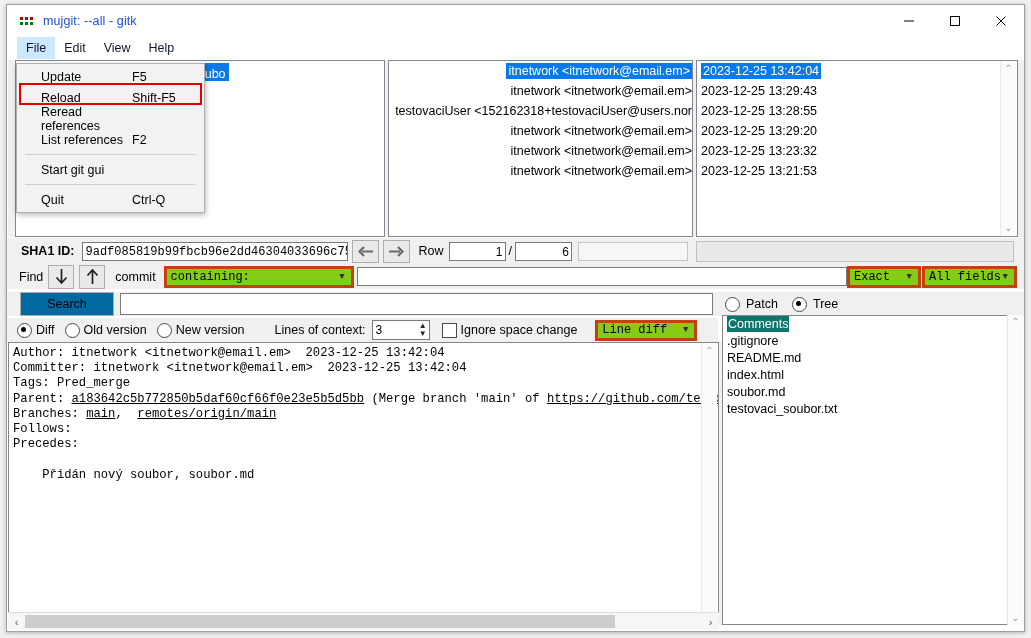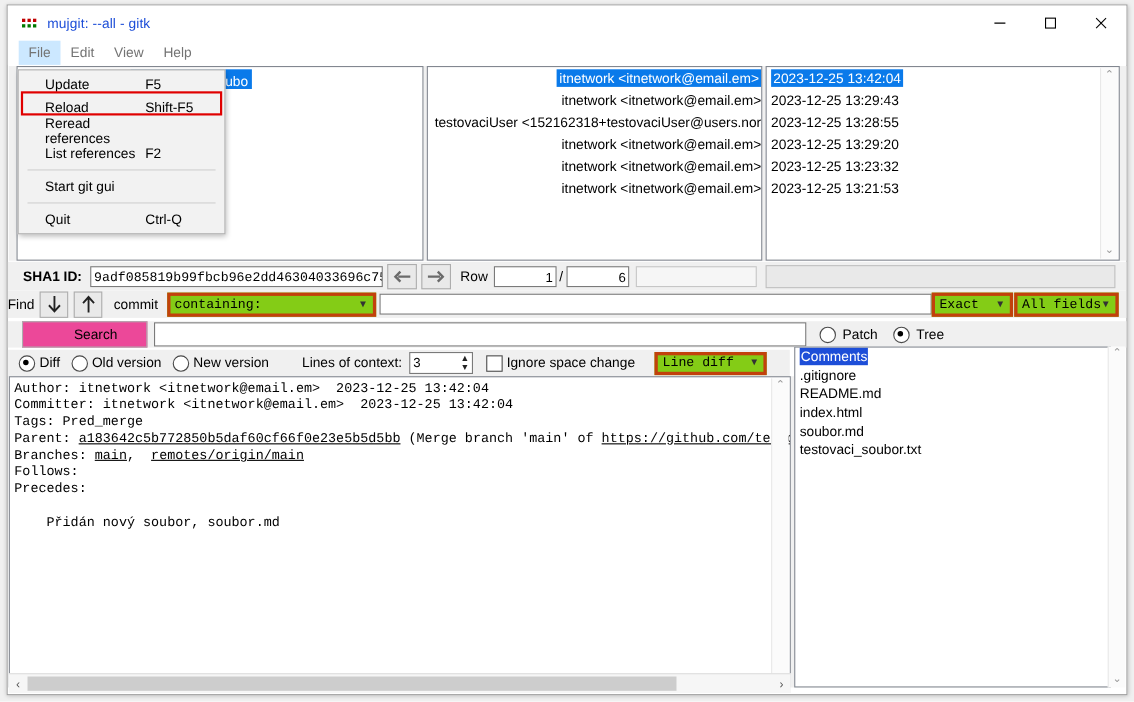--- a/index.html
+++ b/index.html
@@ -87,21 +87,21 @@
     padding-left: 10px;
     font-size: 12.5px;
     position: relative;
     z-index: 60;
   }
   .menubar-item {
     padding: 0 9px;
     display: flex;
     align-items: center;
     cursor: default;
-    color: #737373;
+    color: #0f172a;
   }
   .menubar-item.active {
     background: #cce8ff;
   }
 
   
   .menu-popup {
     position: absolute;
     left: 9px;
     top: 58px;
@@ -303,21 +303,21 @@
     position: absolute;
     left: 0;
     top: 259px;
     width: 1019px;
     height: 25px;
     display: flex;
     align-items: center;
     background: #f0f0f0;
     font-size: 12.5px;
   }
-  .find-label { }
+  .find-label { margin-left: 12px; }
   .arrbtn {
     width: 24px; height: 22px;
     background: #e9e9e9; border: 1px solid #adadad;
     margin-left: 5px;
     display: flex; align-items: center; justify-content: center;
     font-size: 15px; cursor: default;
   }
   .commit-label { margin-left: 10px; }
   .combo {
     height: 22px;
@@ -348,24 +348,24 @@
     top: 287px;
     width: 1019px;
     height: 24px;
     display: flex;
     align-items: center;
     background: #f0f0f0;
   }
   .search-btn {
     width: 92px; height: 22px;
     margin-left: 13px;
-    background: #ec4899;
+    background: #0369a1;
     border: 1px solid #adadad;
     display: flex; align-items: center; justify-content: center;
-    font-size: 12.5px; cursor: default; padding-left: 20px;
+    font-size: 12.5px; cursor: default;
   }
   .search-input { flex: 0 0 auto; width: 593px; height: 22px; margin-left: 6px; }
   .patch-tree {
     margin-left: 12px;
     display: flex; align-items: center;
     font-size: 12.5px;
     gap: 6px;
   }
 
   
@@ -465,21 +465,21 @@
     overflow: hidden;
   }
   .tree-row {
     height: 17px;
     line-height: 17px;
     padding-left: 4px;
     font-size: 12.5px;
     white-space: nowrap;
   }
   .tree-row .sel {
-    background: #1d4ed8;
+    background: #0f766e;
     color: #fff;
     padding: 1px 1px;
   }
 
   
   .outer-vscroll {
     position: absolute;
     right: 1px;
     top: 310px;
     width: 16px;

